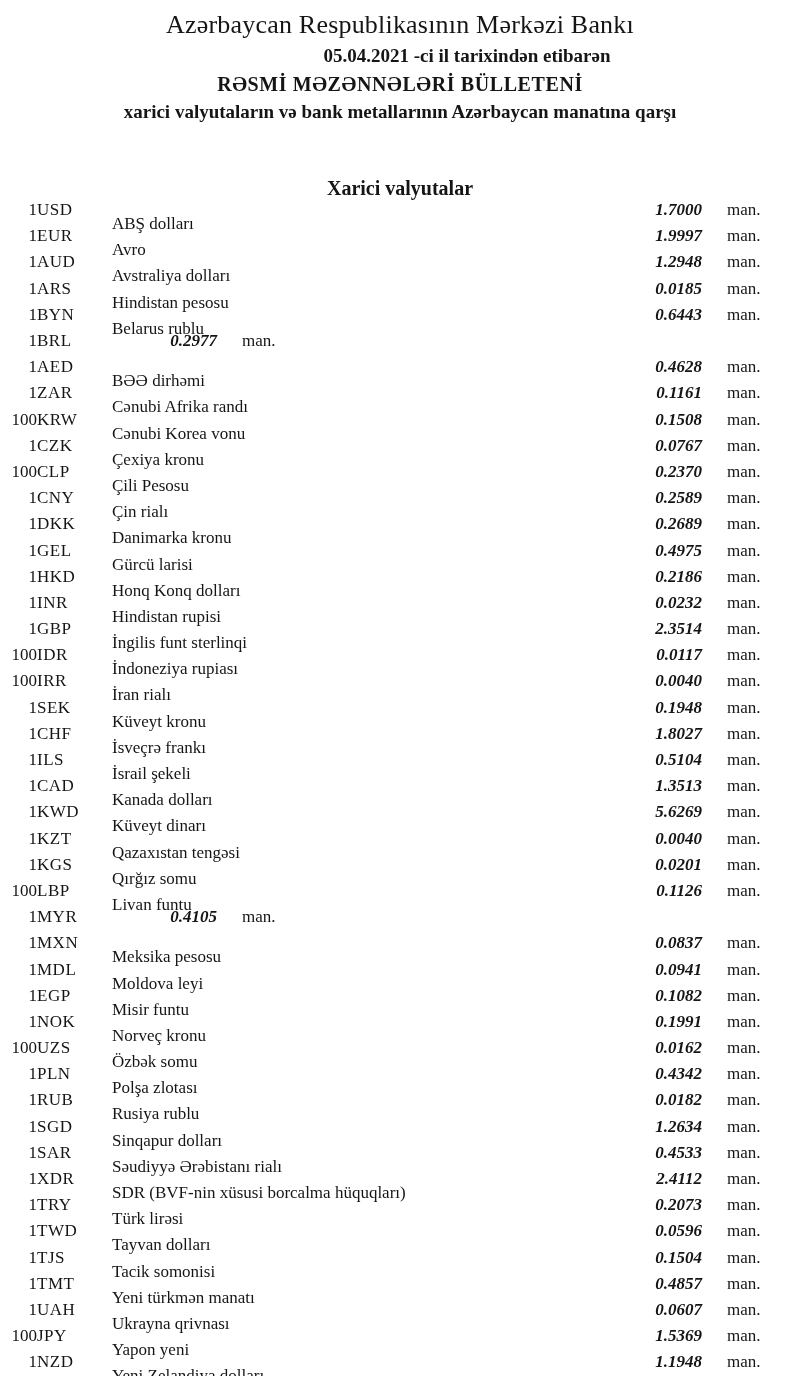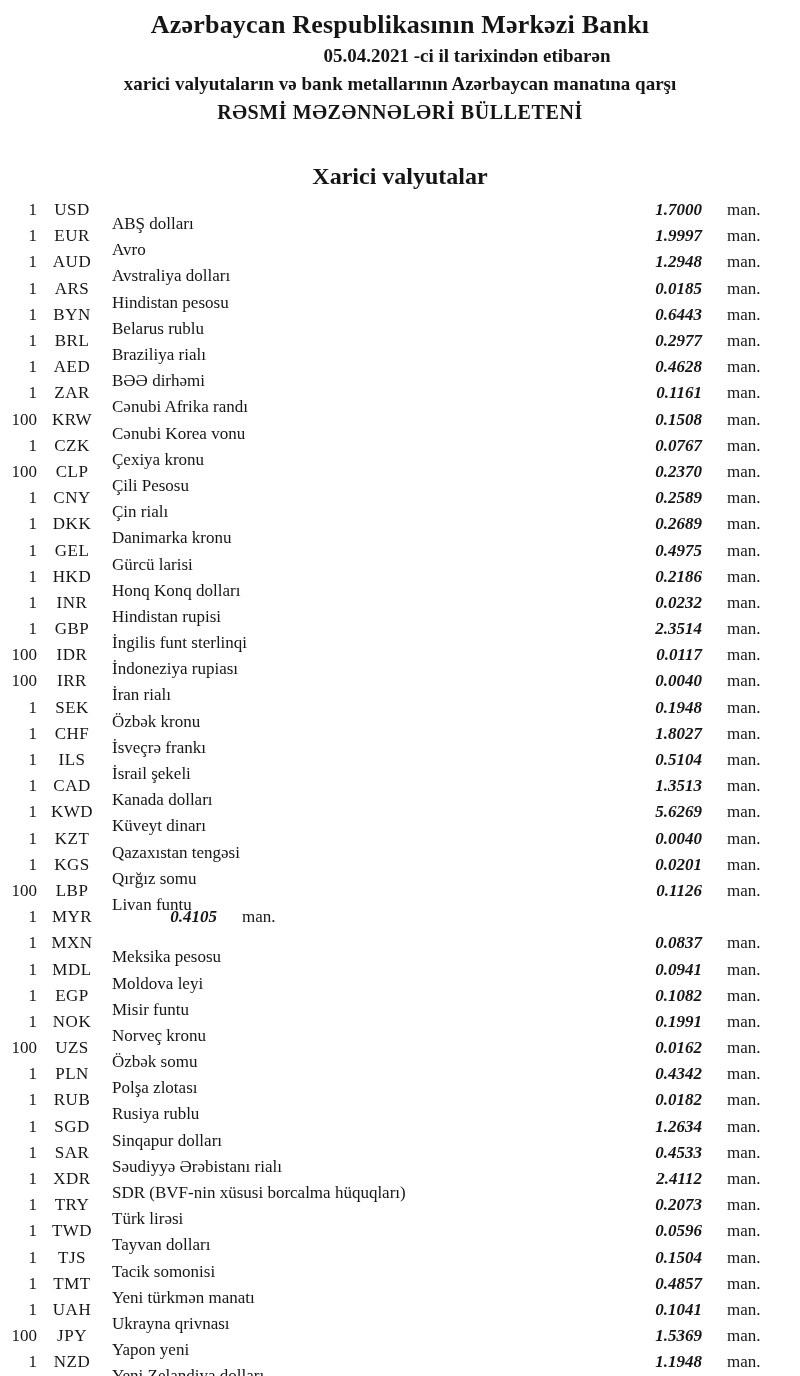--- a/index.html
+++ b/index.html
@@ -14,69 +14,69 @@
     height: 1376px;
     background: #ffffff;
     overflow: hidden;
   }
   .hdr { position: absolute; top: 0; left: 0; right: 0; }
   .bank-title {
     margin: 0;
     padding-top: 8px;
     font-size: 26px;
     line-height: 34px;
-    font-weight: bold;
+    font-weight: normal;
     text-align: center;
     letter-spacing: 0.2px;
   }
   .hline {
     font-weight: bold;
     text-align: center;
     font-size: 19px;
     line-height: 28px;
   }
   .date-line { transform: translateX(67px); }
   .bulletin-title { font-size: 20px; letter-spacing: 0.6px; }
   .section-title {
     position: absolute;
     top: 163px; left: 0; right: 0;
-    margin: 0;
-    font-size: 24px;
+    margin: 12px;
+    font-size: 20px;
     line-height: 26px;
     font-weight: bold;
     text-align: center;
   }
   .rates-table {
     position: absolute;
     top: 197px; left: 0; right: 0;
   }
   .row {
     display: flex;
     align-items: center;
     height: 26.2px;
     padding-right: 28px;
     font-size: 17px;
     white-space: nowrap;
   }
   .qty  { flex: 0 0 37px; text-align: right; }
-  .code { flex: 0 0 70px; text-align: center; letter-spacing: 0.5px; }
+  .code { flex: 0 0 70px; text-align: left; letter-spacing: 0.5px; }
   .name { flex: 1 1 auto; padding-left: 5px; overflow: hidden; margin-top: 28px; }
   .rate { flex: 0 0 110px; text-align: right; font-weight: bold; font-style: italic; }
   .unit { flex: 0 0 45px; margin-left: 25px; text-align: left; }
 </style>
 </head>
 <body>
 
 <div class="page">
 
   <div class="hdr">
     <h1 class="bank-title">Azərbaycan Respublikasının Mərkəzi Bankı</h1>
     <div class="hline date-line">05.04.2021 -ci il tarixindən etibarən</div>
+    <div class="hline bulletin-title">RƏSMİ MƏZƏNNƏLƏRİ BÜLLETENİ</div>
     <div class="hline">xarici valyutaların və bank metallarının Azərbaycan manatına qarşı</div>
-    <div class="hline bulletin-title">RƏSMİ MƏZƏNNƏLƏRİ BÜLLETENİ</div>
   </div>
 
   <h2 class="section-title">Xarici valyutalar</h2>
 
   <div class="rates-table">
   <div class="row">
     <span class="qty">1</span>
     <span class="code">USD</span>
     <span class="name">ABŞ dolları</span>
     <span class="rate">1.7000</span>
@@ -111,21 +111,20 @@
     <span class="qty">1</span>
     <span class="code">BYN</span>
     <span class="name">Belarus rublu</span>
     <span class="rate">0.6443</span>
     <span class="unit">man.</span>
   </div>
 
   <div class="row">
     <span class="qty">1</span>
     <span class="code">BRL</span>
-    <span class="name">Braziliya rialı</span>
     <span class="rate">0.2977</span>
     <span class="unit">man.</span>
   </div>
 
   <div class="row">
     <span class="qty">1</span>
     <span class="code">AED</span>
     <span class="name">BƏƏ dirhəmi</span>
     <span class="rate">0.4628</span>
     <span class="unit">man.</span>
@@ -223,21 +222,21 @@
     <span class="qty">100</span>
     <span class="code">IRR</span>
     <span class="name">İran rialı</span>
     <span class="rate">0.0040</span>
     <span class="unit">man.</span>
   </div>
 
   <div class="row">
     <span class="qty">1</span>
     <span class="code">SEK</span>
-    <span class="name">Özbək kronu</span>
+    <span class="name">Küveyt kronu</span>
     <span class="rate">0.1948</span>
     <span class="unit">man.</span>
   </div>
 
   <div class="row">
     <span class="qty">1</span>
     <span class="code">CHF</span>
     <span class="name">İsveçrə frankı</span>
     <span class="rate">1.8027</span>
     <span class="unit">man.</span>
@@ -407,21 +406,21 @@
     <span class="code">TMT</span>
     <span class="name">Yeni türkmən manatı</span>
     <span class="rate">0.4857</span>
     <span class="unit">man.</span>
   </div>
 
   <div class="row">
     <span class="qty">1</span>
     <span class="code">UAH</span>
     <span class="name">Ukrayna qrivnası</span>
-    <span class="rate">0.1041</span>
+    <span class="rate">0.0607</span>
     <span class="unit">man.</span>
   </div>
 
   <div class="row">
     <span class="qty">100</span>
     <span class="code">JPY</span>
     <span class="name">Yapon yeni</span>
     <span class="rate">1.5369</span>
     <span class="unit">man.</span>
   </div>

